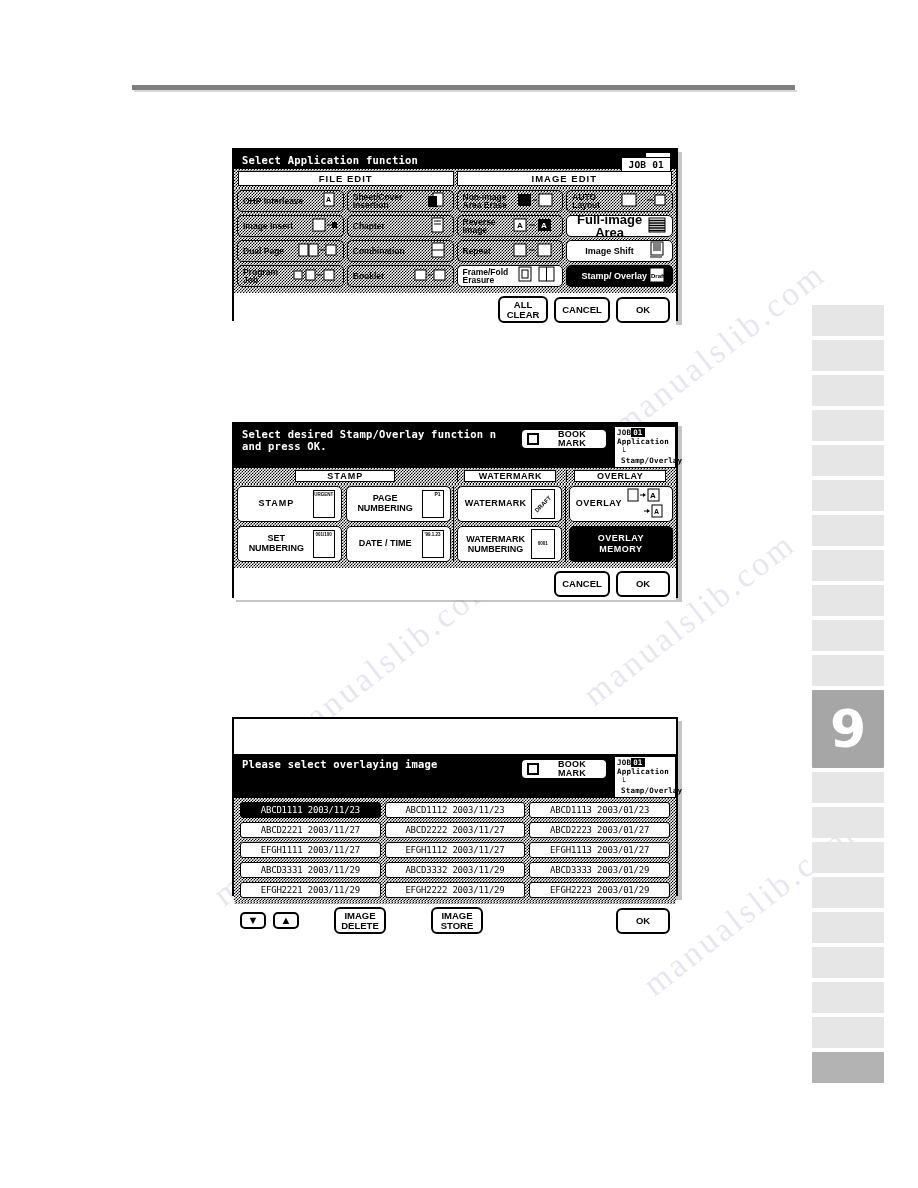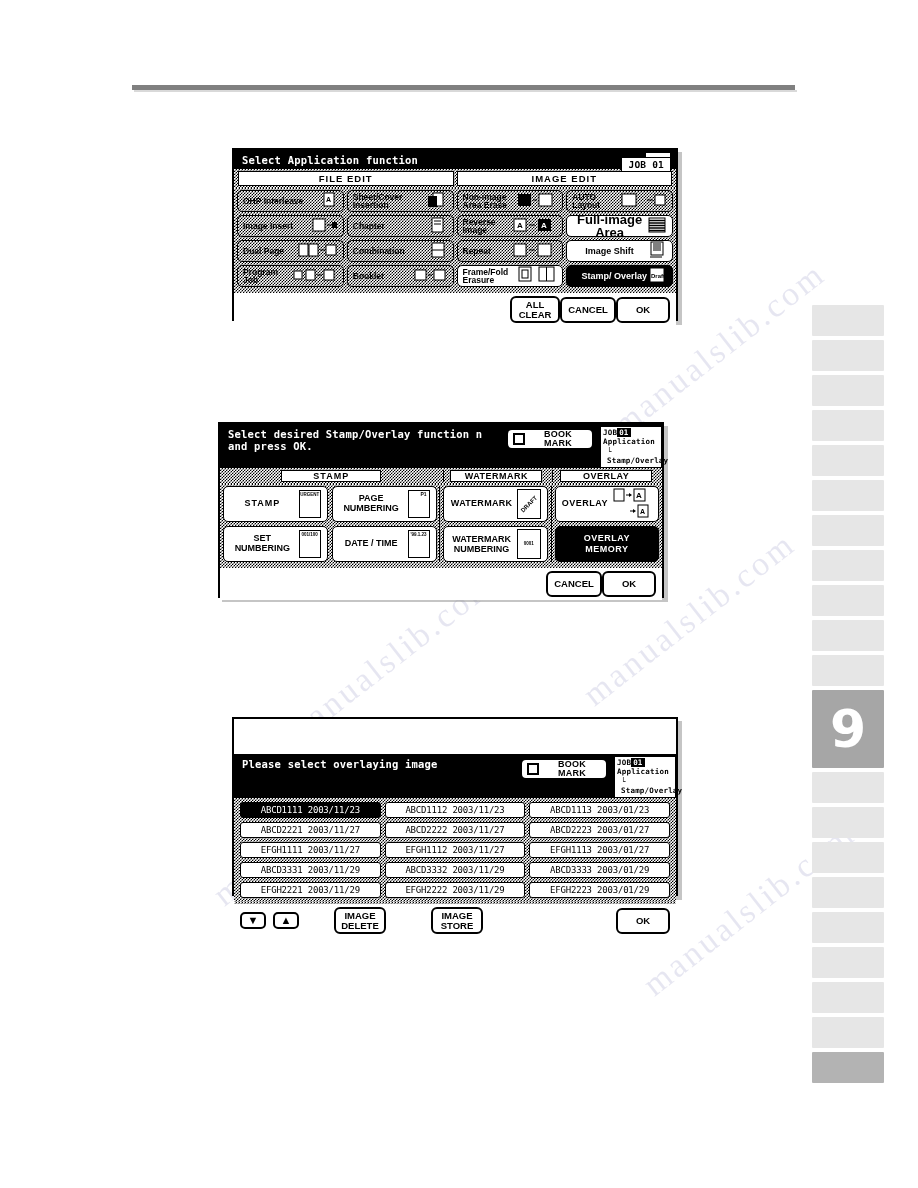--- a/index.html
+++ b/index.html
@@ -53,21 +53,21 @@
        justify-content:center;text-align:center;font-size:9px;font-weight:bold;position:relative;}
   .btn.sel{background:#000;color:#fff;}
 
   .ghost{
     background-image:
       linear-gradient(45deg,#000 25%,transparent 25%,transparent 75%,#000 75%),
       linear-gradient(45deg,#000 25%,transparent 25%,transparent 75%,#000 75%);
     background-size:3px 3px;background-position:0 0,1.5px 1.5px;
   }
 
-  .footer{display:flex;justify-content:flex-end;align-items:center;padding:3px 6px;background:#fff;}
+  .footer{display:flex;justify-content:flex-end;align-items:center;gap:6px;padding:3px 6px;background:#fff;}
   .fbtn{border:2px solid #000;border-radius:6px;background:#fff;font-size:9.5px;font-weight:bold;
         padding:2px 0;text-align:center;line-height:1.02;}
 
   .ico{display:inline-block;}
   .minicard{border:1px solid #000;background:#fff;}
 
   
   .p1grid{display:flex;padding:2px 3px 3px;gap:3px;}
   .p1col{flex:1;display:flex;flex-direction:column;gap:3px;}
   .p1btn{height:22px;padding:0 5px;justify-content:space-between;}
@@ -321,21 +321,21 @@
   <div class="footer">
     <div class="fbtn" style="width:50px">
       <div>ALL</div>
       <div>CLEAR</div>
     </div>
     <div class="fbtn" style="width:56px;padding:6px 0">CANCEL</div>
     <div class="fbtn" style="width:54px;padding:6px 0">OK</div>
   </div>
 </div>
 
-<div class="lcd" style="left:218px;top:422px;width:446px;height:176px;">
+<div class="lcd" style="left:232px;top:422px;width:446px;height:176px;">
   <div class="titlebar" style="height:44px;">
     <span>Select desired Stamp/Overlay function n</span>
     <span class="l2">and press OK.</span>
 
     <div style="position:absolute;left:286px;top:4px;width:88px;height:22px;background:#fff;color:#000;
                 border:2px solid #000;border-radius:6px;display:flex;align-items:center;gap:4px;padding:0 5px;">
       <span style="width:12px;height:12px;border:2px solid #000;background:#fff;flex:none;"></span>
       <span style="font-size:9px;font-weight:bold;line-height:1.0;text-align:center;flex:1;font-family:'Liberation Sans',sans-serif;">
         <span>BOOK</span><br>
         <span>MARK</span>

